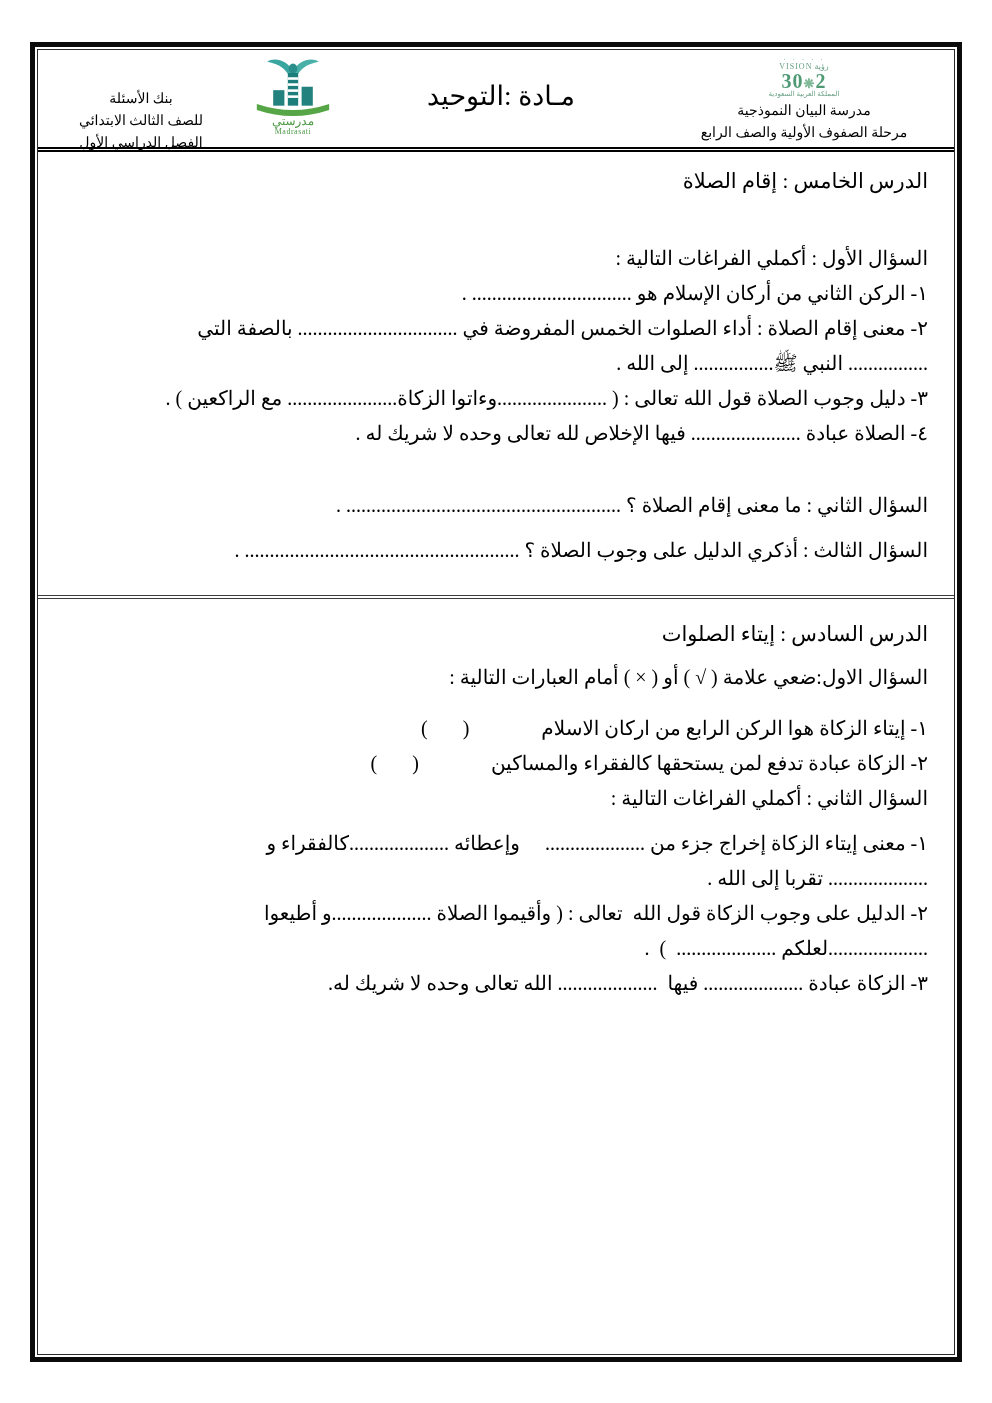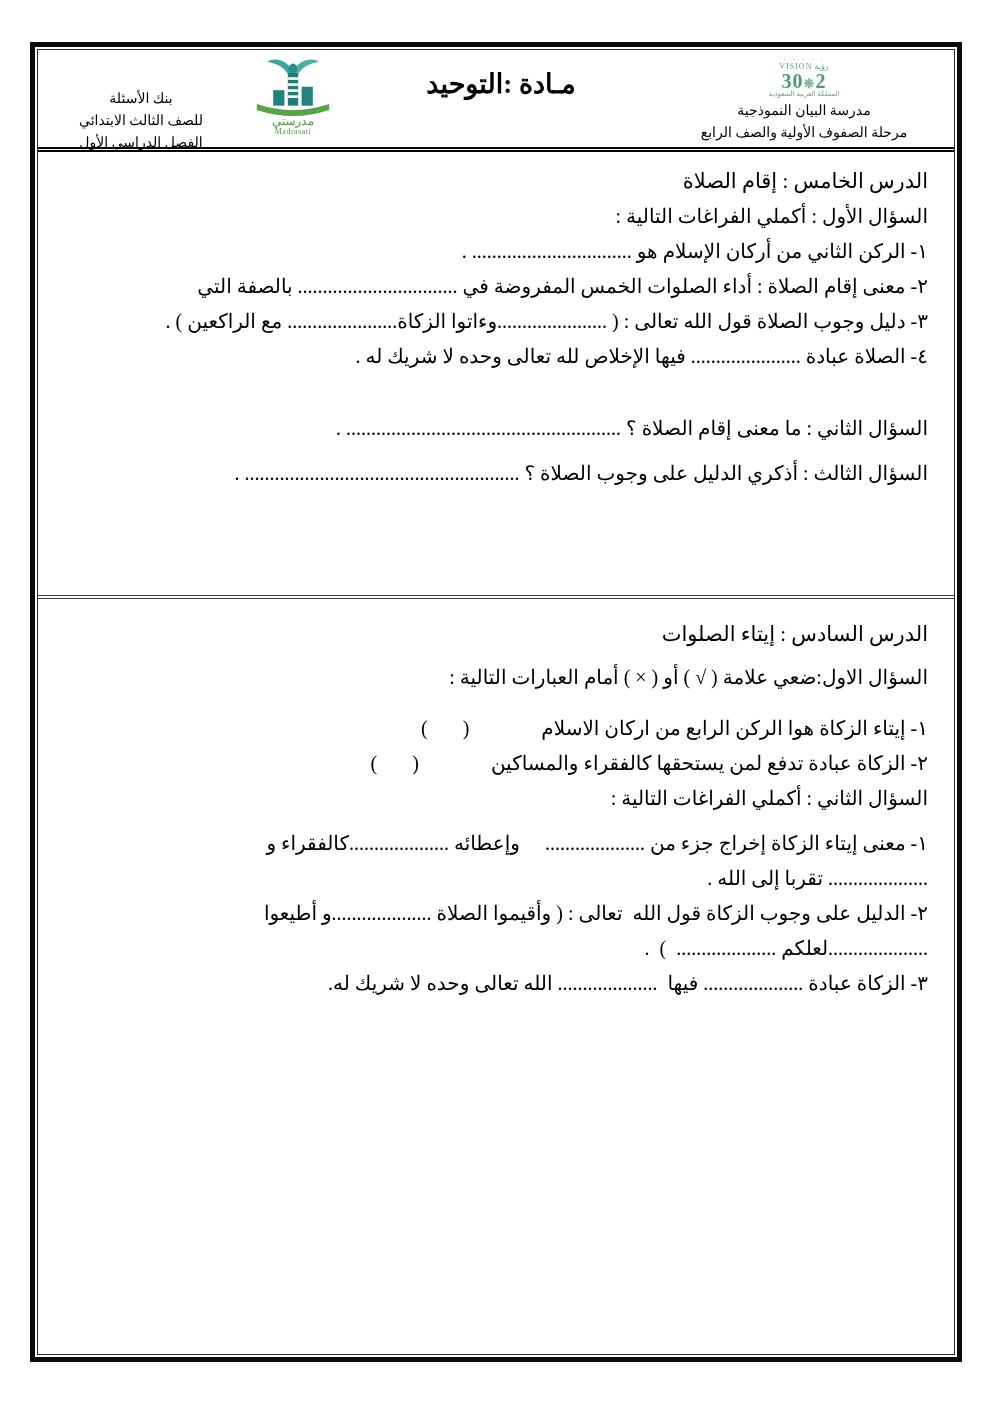--- a/index.html
+++ b/index.html
@@ -13,21 +13,21 @@
   .inner-frame {
     border: 1px solid #2a2a2a; height: 100%; width: 100%;
     display: flex; flex-direction: column; overflow: hidden;
   }
 
   
   .hdr { height: 102px; border-bottom: 5px double #000; display: flex; flex-shrink: 0; }
   .hdr-school { width: 300px; text-align: center; padding-top: 5px; }
   .hdr-title { flex: 1; text-align: center; padding-top: 18px; }
   .hdr-bank { width: 310px; display: flex; }
-  .doc-title { font-size: 27px; font-weight: bold; letter-spacing: .5px; }
+  .doc-title { font-size: 27px; font-weight: normal; letter-spacing: .5px; margin-top: 12px; }
   .hdr-small { font-size: 14px; line-height: 22px; }
 
   
   .vision { display: inline-block; line-height: 1; color: #5a9e7c; margin-bottom: 2px; }
   .vision .v-dots { font-size: 9px; letter-spacing: 2px; color: #7fb896; height: 8px; }
   .vision .v-top { font-size: 8px; letter-spacing: 1px; color: #679f83; }
   .vision .v-year { font-size: 20px; font-weight: bold; color: #4f9a74; letter-spacing: 1px; }
   .vision .v-palm { font-size: 13px; color: #7fb896; }
   .vision .v-bottom { font-size: 7px; color: #679f83; }
 
@@ -40,21 +40,21 @@
 
   
   .sec { padding: 0 26px; }
   .sec1 { height: 447px; border-bottom: 4px double #3c3c3c; flex-shrink: 0; }
   .sec2 { flex: 1; }
   .line { font-size: 20px; line-height: 35px; text-align: right; white-space: pre-wrap; }
   .center { text-align: right; }
   .lesson-title { font-size: 21px; }
   .sec1 .lesson-title { margin-top: 12px; }
   .sec2 .lesson-title { margin-top: 18px; }
-  .mt-lg { }
+  .mt-lg { margin-top: 42px; }
   .mt-md { margin-top: 37px; }
   .mt-sm { margin-top: 10px; }
   .mt-q1 { margin-top: 8px; }
   .mt-tf { margin-top: 16px; }
   .mt-q2 { }
   .tf-answer { margin-right: 72px; }
 </style>
 </head>
 <body>
 
@@ -101,20 +101,21 @@
           <div class="hdr-small">الفصل الدراسي الأول</div>
         </div>
       </div>
     </header>
 
     <section class="sec sec1">
       <p class="line center lesson-title">الدرس الخامس : إقام الصلاة</p>
       <p class="line mt-lg">السؤال الأول : أكملي الفراغات التالية :</p>
       <p class="line">١- الركن الثاني من أركان الإسلام هو ................................ .</p>
       <p class="line">٢- معنى إقام الصلاة : أداء الصلوات الخمس المفروضة في ................................ بالصفة التي</p>
+      <p class="line center">................ النبي ﷺ................ إلى الله .</p>
       <p class="line">٣- دليل وجوب الصلاة قول الله تعالى : ( ......................وءاتوا الزكاة...................... مع الراكعين ) .</p>
       <p class="line">٤- الصلاة عبادة ...................... فيها الإخلاص لله تعالى وحده لا شريك له .</p>
       <p class="line mt-md">السؤال الثاني : ما معنى إقام الصلاة ؟ ....................................................... .</p>
       <p class="line mt-sm">السؤال الثالث : أذكري الدليل على وجوب الصلاة ؟ ....................................................... .</p>
     </section>
 
     <section class="sec sec2">
       <p class="line center lesson-title">الدرس السادس : إيتاء الصلوات</p>
       <p class="line mt-q1">السؤال الاول:ضعي علامة ( √ ) أو ( × ) أمام العبارات التالية :</p>
       <p class="line mt-tf"><span>١- إيتاء الزكاة هوا الركن الرابع من اركان الاسلام</span><span class="tf-answer">(       )</span></p>

